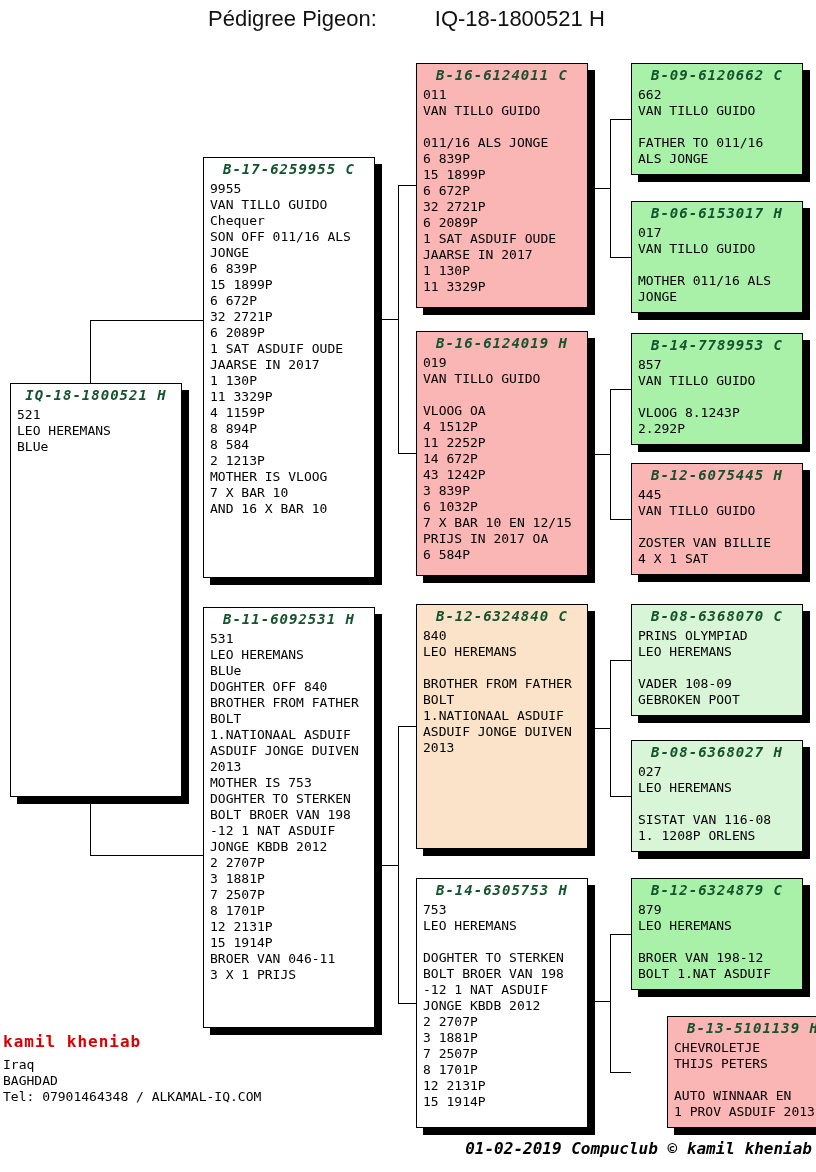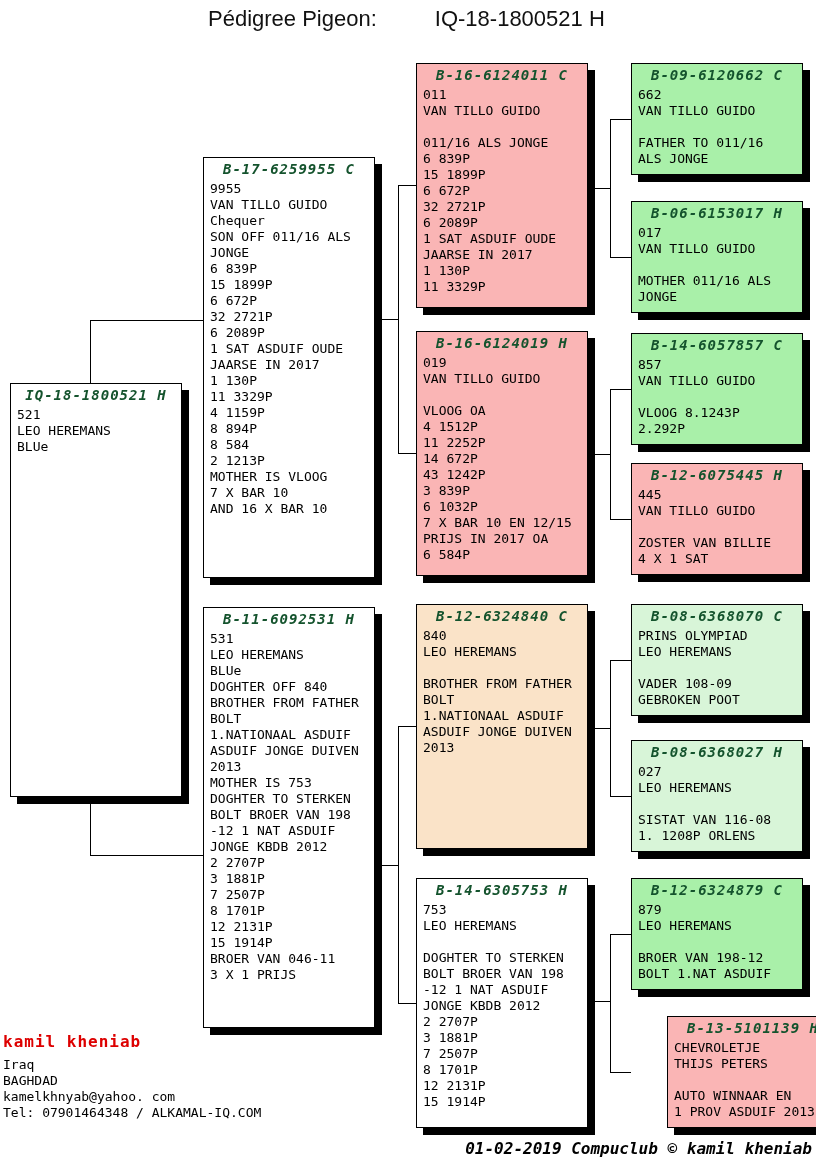--- a/index.html
+++ b/index.html
@@ -156,21 +156,21 @@
   </div>
   <div class="pbox" style="left: 631px; top: 201px; width: 172px; height: 112px; background: rgb(169, 240, 169);">
     <div class="pbox-header">B-06-6153017 H</div>
     <div class="pbox-body">017
 VAN TILLO GUIDO
 
 MOTHER 011/16 ALS
 JONGE</div>
   </div>
   <div class="pbox" style="left: 631px; top: 333px; width: 172px; height: 112px; background: rgb(169, 240, 169);">
-    <div class="pbox-header">B-14-6057857 C</div>
+    <div class="pbox-header">B-14-7789953 C</div>
     <div class="pbox-body">857
 VAN TILLO GUIDO
 
 VLOOG 8.1243P
 2.292P</div>
   </div>
   <div class="pbox" style="left: 631px; top: 463px; width: 172px; height: 112px; background: rgb(250, 181, 181);">
     <div class="pbox-header">B-12-6075445 H</div>
     <div class="pbox-body">445
 VAN TILLO GUIDO
@@ -243,19 +243,18 @@
 
   <div class="hline" style="left:588px;top:1001px;width:22px"></div>
   <div class="vline" style="left:610px;top:934px;height:138px"></div>
   <div class="hline" style="left:610px;top:934px;width:21px"></div>
   <div class="hline" style="left:610px;top:1072px;width:21px"></div>
 
   <div id="owner">
     <div id="owner-name">kamil kheniab</div>
     <div class="owner-line">Iraq</div>
     <div class="owner-line">BAGHDAD</div>
-    <div class="owner-line">kamelkhnyab@yahoo. com</div>
     <div class="owner-line">Tel: 07901464348 / ALKAMAL-IQ.COM</div>
   </div>
 
   <div id="stamp">01-02-2019   Compuclub © kamil kheniab</div>
 
 </div>
 
 </body></html>

